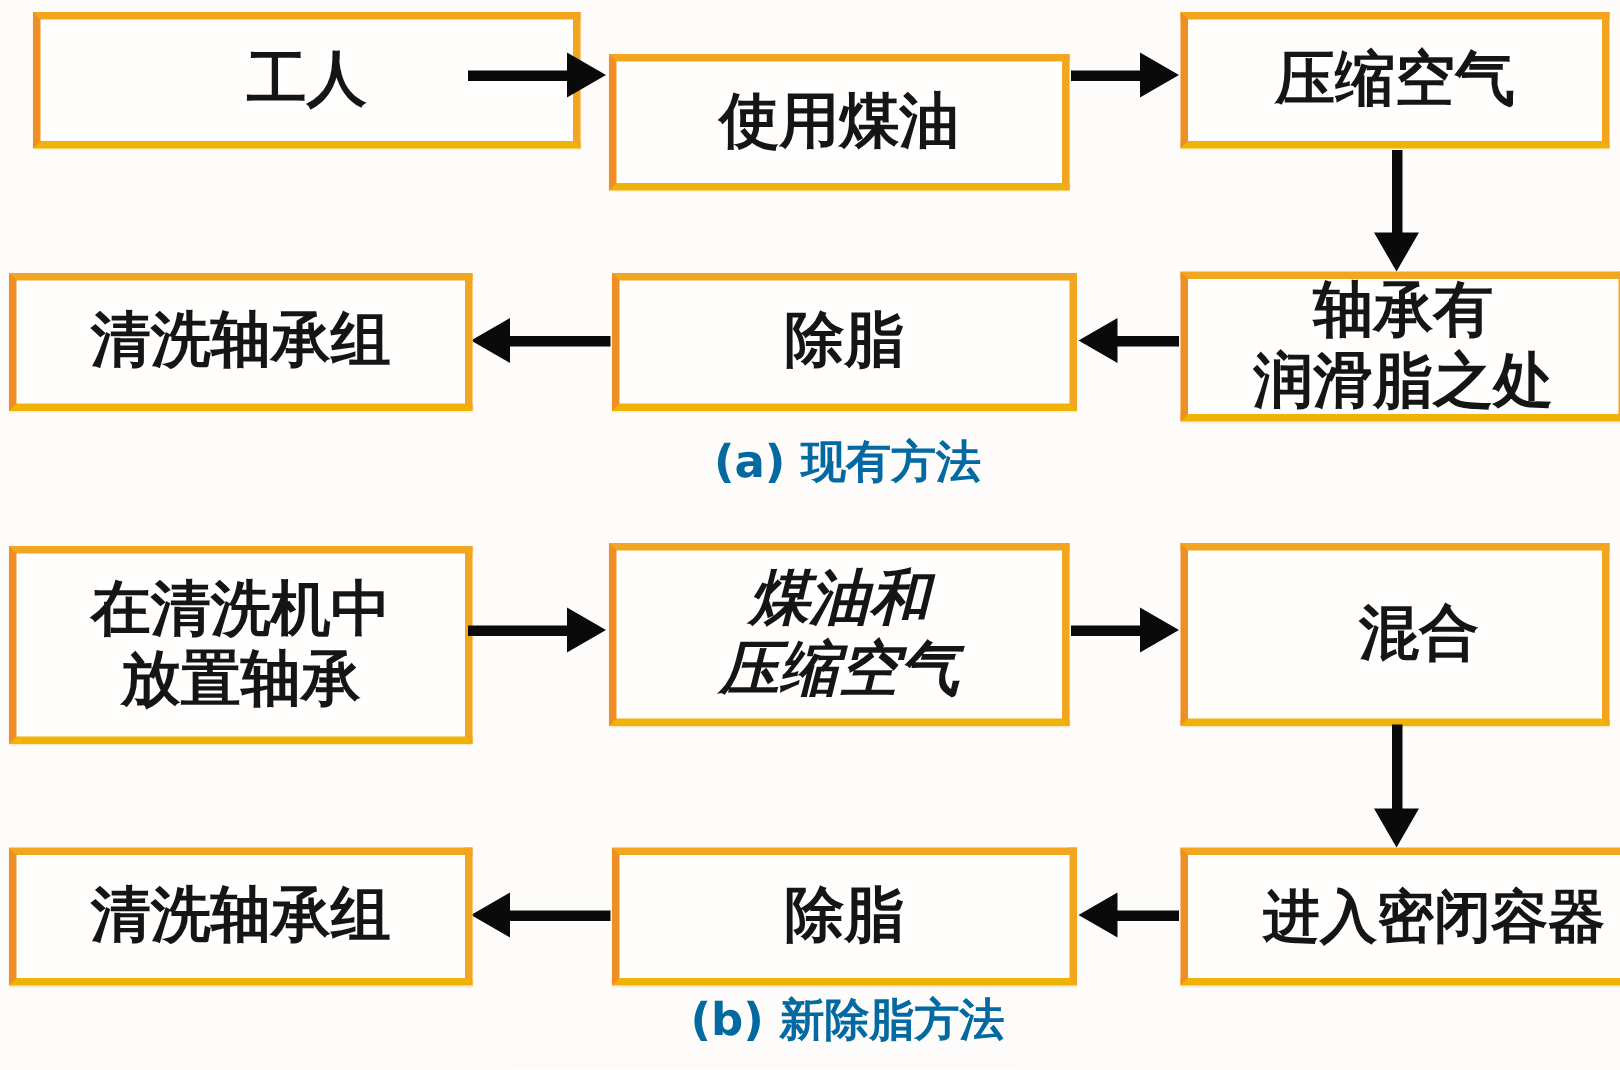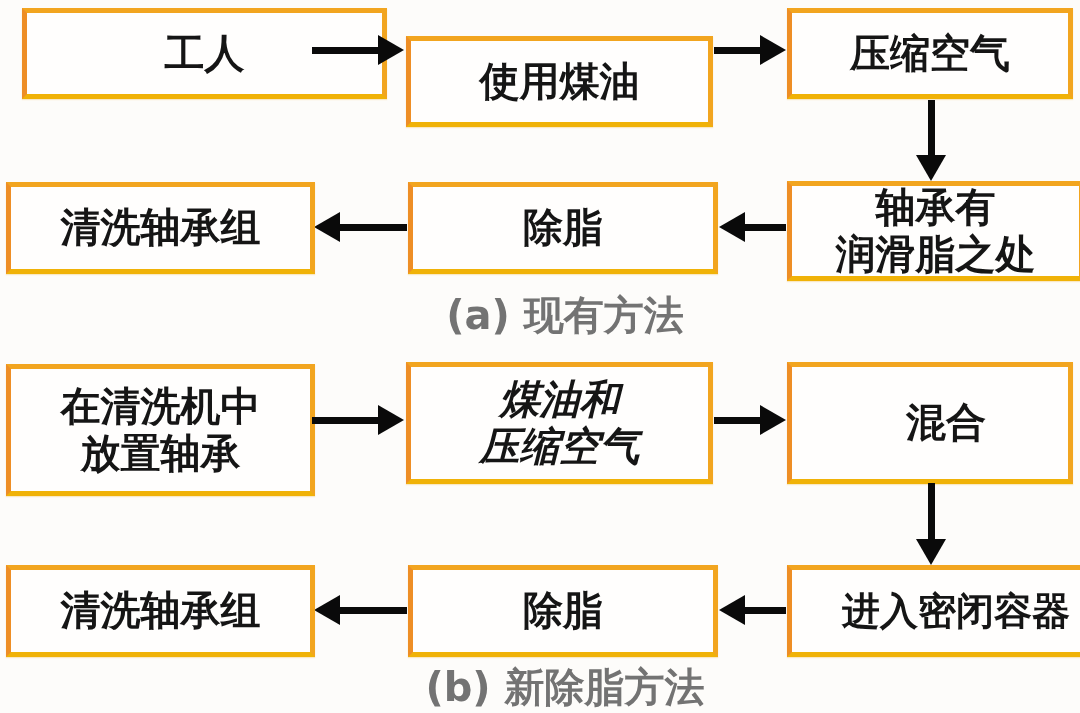--- a/index.html
+++ b/index.html
@@ -32,22 +32,22 @@
     color: #151515;
     white-space: pre-line;
     box-shadow: 0 1px 1px rgba(240, 170, 40, 0.25);
   }
   .caption {
     position: absolute;
     left: 150px;
     width: 830px;
     text-align: center;
     font-weight: bold;
-    font-size: 40px;
-    color: #737373;
+    font-size: 30px;
+    color: #0369a1;
   }
   
   .harrow {
     position: absolute;
     height: 30px;
   }
   .harrow .shaft {
     position: absolute;
     top: 12px;
     height: 7px;

